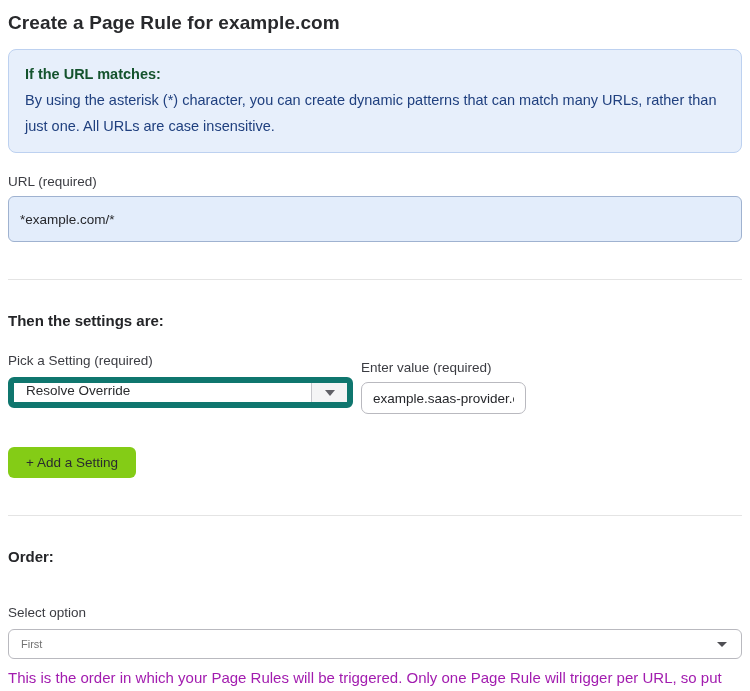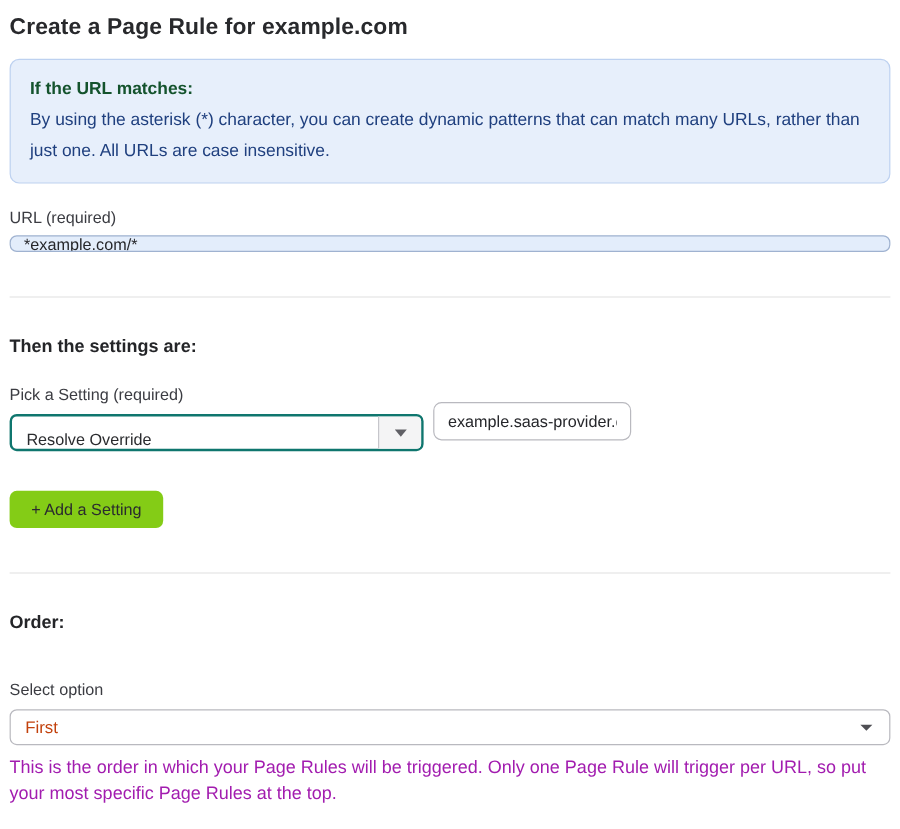--- a/index.html
+++ b/index.html
@@ -42,21 +42,21 @@
   }
   
   .field-label {
     font-size: 13.5px;
     color: #3b3c42;
   }
   .url-label { margin-top: 21px; }
   .url-input {
     display: block;
     width: 100%;
-    height: 14px;
+    height: 46px;
     margin-top: 7px;
     background: #e3edfb;
     border: 1px solid #9fb2d0;
     border-radius: 6px;
     padding: 0 11px;
     font-size: 13.5px;
     font-family: "Liberation Sans", "DejaVu Sans", sans-serif;
     color: #26272b;
     outline: none;
   }
@@ -75,25 +75,25 @@
   .settings-row {
     display: flex;
     gap: 8px;
     margin-top: 24px;
   }
   .col-left { width: 345px; }
   .col-right { margin-top: 7px; }
   .select-box {
     margin-top: 9px;
     height: 31px;
-    border: 2px solid #0f766e;
-    border-radius: 6px;
-    background: #ffffff;
-    display: flex;
-    align-items: flex-end;
+    border: 6px solid #0f766e;
+    border-radius: 6px;
+    background: #ffffff;
+    display: flex;
+    align-items: flex-start;
     cursor: pointer;
     overflow: hidden;
   }
   .select-box .select-text {
     flex: 1;
     padding: 0 12px;
     font-size: 13.5px;
     color: #2a2b2e;
     white-space: nowrap;
   }
@@ -152,22 +152,22 @@
     border: 1px solid #b9b9bf;
     border-radius: 6px;
     background: #ffffff;
     display: flex;
     align-items: center;
     justify-content: space-between;
     padding: 0 14px 0 12px;
     cursor: pointer;
   }
   .order-select .select-text {
-    font-size: 14px;
-    color: #c2410c;
+    font-size: 11px;
+    color: #737373;
   }
   .order-select .caret-down {
     border-left-width: 5px;
     border-right-width: 5px;
     border-top-width: 5px;
     border-top-color: #4f4f54;
   }
   .help-text {
     margin-top: 8px;
     font-size: 15px;
@@ -198,20 +198,21 @@
     <div class="col-left">
       <div class="field-label">Pick a Setting (required)</div>
       <div class="select-box">
         <span class="select-text">Resolve Override</span>
         <span class="select-arrow-seg">
           <span class="caret-down"></span>
         </span>
       </div>
     </div>
     <div class="col-right">
+      <div class="field-label">Enter value (required)</div>
       <input class="value-input" type="text" value="example.saas-provider.com" style="">
     </div>
   </div>
 
   <button class="btn btn-gray add-setting-btn">+ Add a Setting</button>
 
   <hr class="divider">
 
   <div class="section-heading">Order:</div>
 

